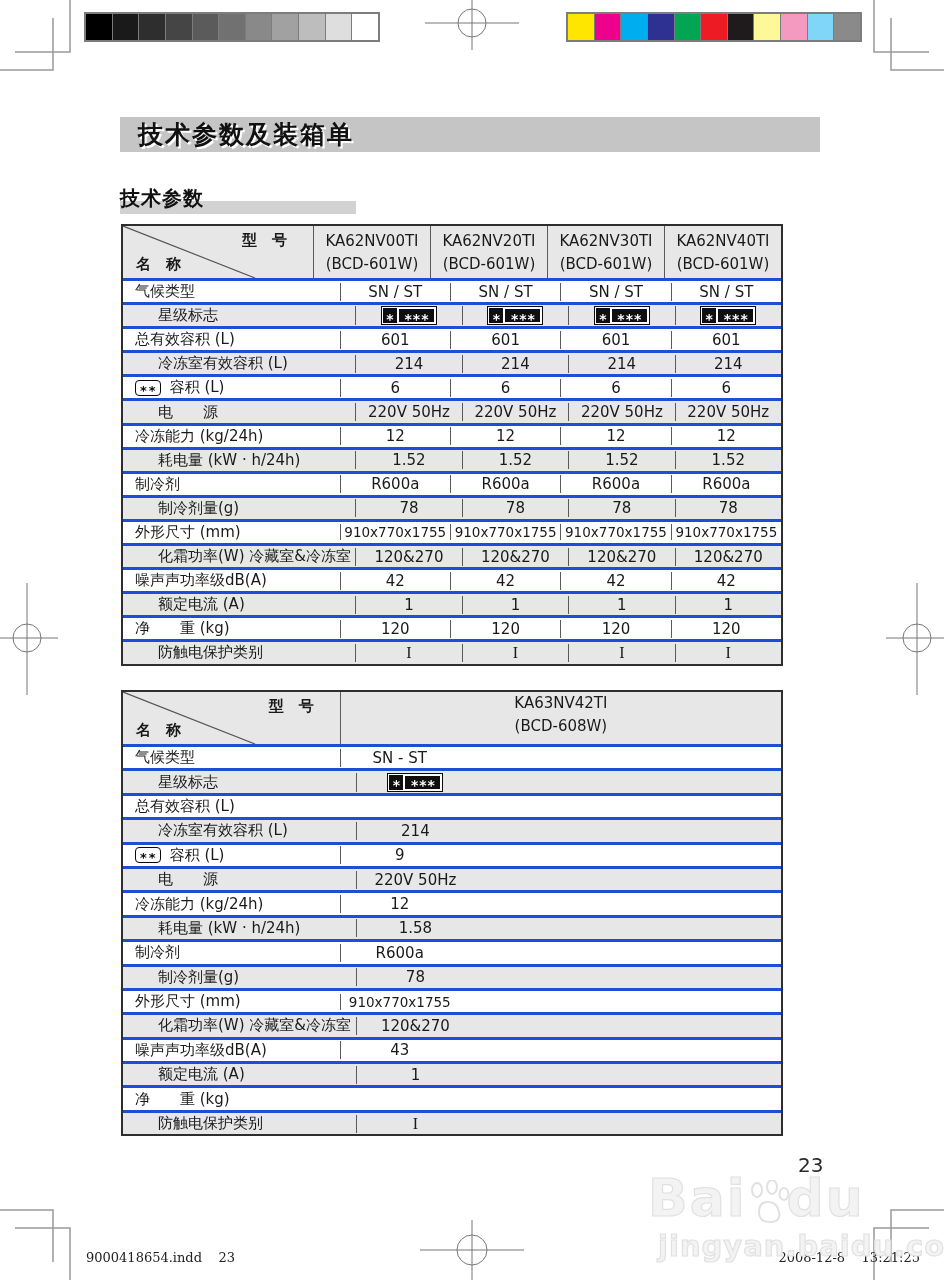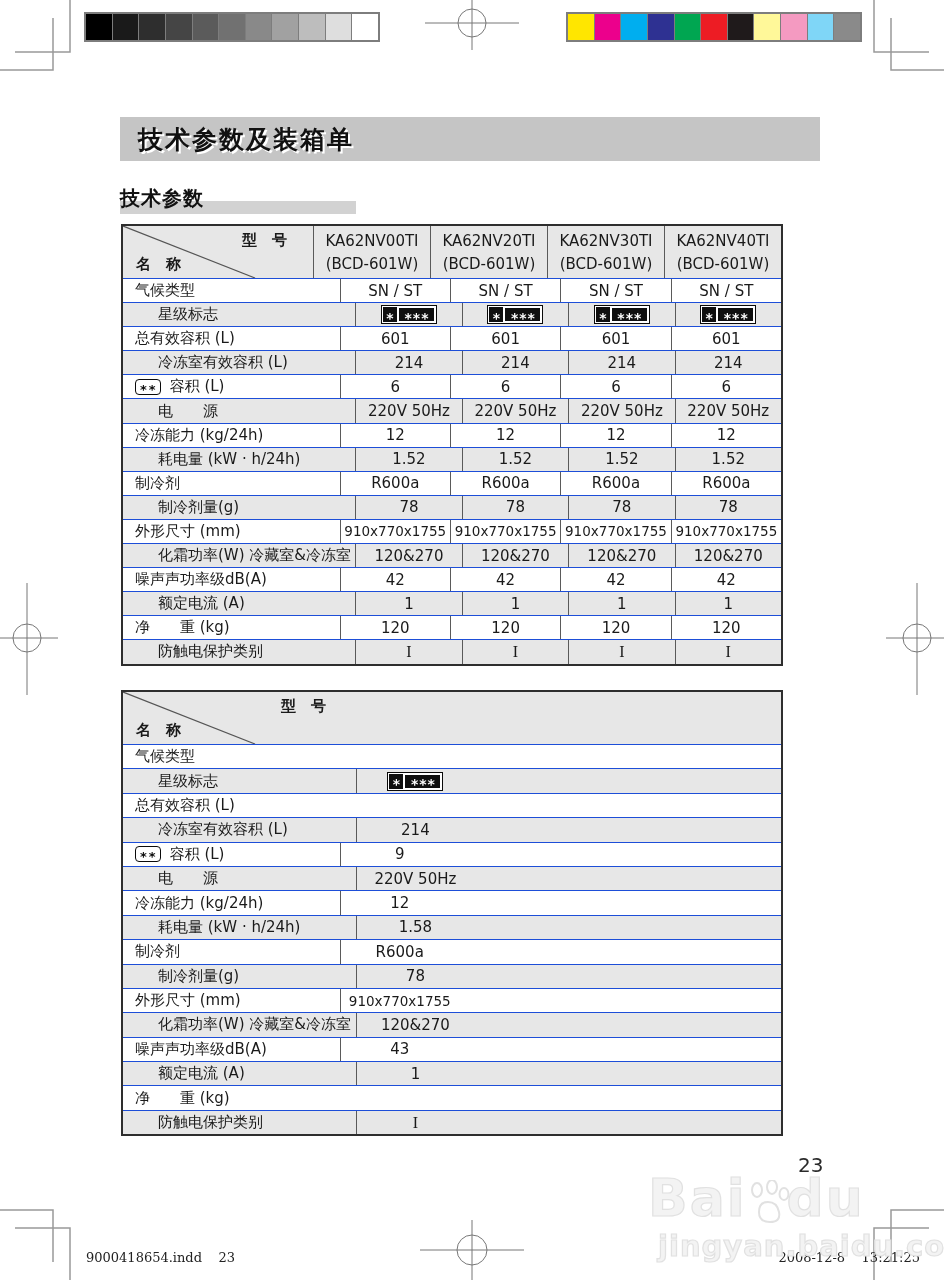--- a/index.html
+++ b/index.html
@@ -10,35 +10,35 @@
   .calbar{position:absolute;top:12px;height:30px;width:296px;display:flex;
           border:2px solid #7d7d7d;box-sizing:border-box;}
   .calbar .swatch{flex:1;border-left:1px solid #7d7d7d;}
   .calbar .swatch:first-child{border-left:none;}
   .gs-bar{left:84px;}
   .col-bar{left:566px;}
   .regmark{position:absolute;}
   .cropmark{position:absolute;width:75px;height:75px;}
 
   
-  .title-band{position:absolute;left:120px;top:117px;width:700px;height:44px;background:#c5c5c5;
+  .title-band{position:absolute;left:120px;top:117px;width:700px;height:35px;background:#c5c5c5;
               display:flex;align-items:center;padding-left:18px;box-sizing:border-box;}
   .title-band span{font-size:25px;font-weight:bold;letter-spacing:2px;color:#111;
                    text-shadow:2px 2px 0 #ffffff;}
   .section-wrap{position:absolute;left:120px;top:185px;width:300px;height:30px;}
   .section-bar{position:absolute;left:0;top:16px;width:236px;height:13px;background:#d2d2d2;}
   .section-text{position:absolute;left:0;top:0;font-size:20px;font-weight:bold;color:#111;letter-spacing:1px;}
 
   
   .spec-table{position:absolute;left:121px;width:662px;border:2px solid #2e2e2e;box-sizing:border-box;background:#fff;}
   .t1{top:224px;} .t2{top:690px;}
   .trow{display:flex;width:100%;box-sizing:border-box;}
   .thead{height:52px;background:#e7e7e7;}
   .t1 .drow{height:24.1px;} .t2 .drow{height:24.4px;}
-  .drow{border-top:1px solid #1d4ed8;background:#fff;}
+  .drow{border-top:3px solid #1d4ed8;background:#fff;align-items:center;}
   .drow.alt{background:#e7e7e7;padding-left:23px;}
   .cell{box-sizing:border-box;display:flex;align-items:center;}
   .label{width:229px;padding-left:12px;font-size:15px;white-space:nowrap;overflow:hidden;}
   .val{width:117px;border-left:1px solid #5a5a5a;justify-content:center;font-size:15px;}
   .val.wide{width:466px;justify-content:flex-start;}
   .val .strip{width:117px;display:flex;justify-content:center;}
   .dimtext{font-size:13.5px;letter-spacing:0;}
   .serif{font-family:"Liberation Serif","DejaVu Serif",serif;font-size:16px;}
   .corner{width:229px;position:relative;}
   .corner svg{position:absolute;left:0;top:0;}
@@ -491,24 +491,33 @@
     </div>
   <div class="spec-table t2">
       <div class="trow thead">
         <div class="cell corner">
           <svg width="229" height="52" viewBox="0 0 229 52">
             <line x1="0" y1="0" x2="132" y2="52" stroke="#555" stroke-width="1.2"></line>
           </svg>
           <span class="corner-top">型　号</span>
           <span class="corner-bottom">名　称</span>
         </div>
+        <div class="cell val vhead wide">
+          <div class="hline">KA63NV42TI</div>
+          <div class="hline">(BCD-608W)</div>
+        </div>
       </div>
       <div class="trow drow">
         <div class="cell label">
           <span>气候类型</span>
+        </div>
+        <div class="cell val wide">
+          <span class="strip">
+            <span>SN - ST</span>
+          </span>
         </div>
       </div>
       <div class="trow drow alt">
         <div class="cell label">
           <span>星级标志</span>
         </div>
         <div class="cell val wide">
           <span class="strip">
             <span class="star-badge">
               <span class="sb-seg sb-one">

